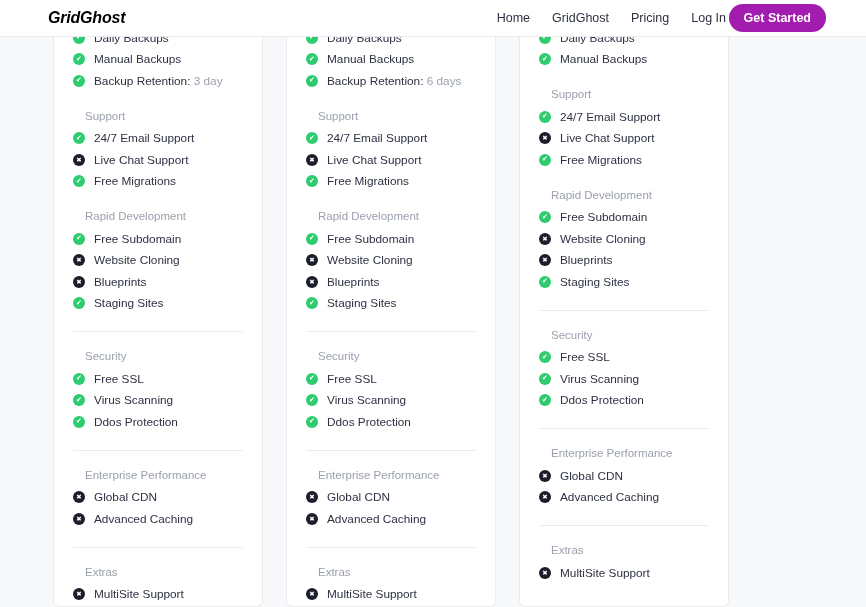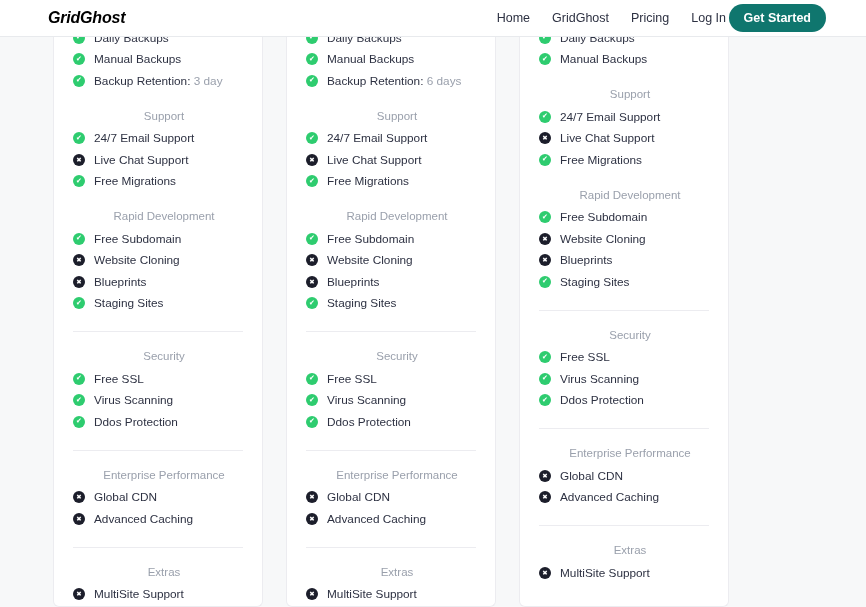--- a/index.html
+++ b/index.html
@@ -27,21 +27,21 @@
   .nav {
     position: absolute; right: 140px;
     display: flex; align-items: flex-start; gap: 22px;
   }
   .nav-link {
     font-size: 12.5px; color: #2d3142;
     text-decoration: none; white-space: nowrap;
   }
   .cta-btn {
     position: absolute; right: 40px; top: 4px;
-    background: #0f766e; color: #ffffff;
+    background: #a21caf; color: #ffffff;
     font-size: 12.5px; font-weight: bold;
     border: none; border-radius: 14px;
     padding: 7px 15px;
     cursor: pointer; white-space: nowrap;
     font-family: "Liberation Sans", sans-serif;
   }
 
   
   .cards {
     position: absolute; top: 37px; left: 0;
@@ -52,21 +52,20 @@
   }
   .card {
     width: 210px;
     background: #ffffff;
     border: 1px solid #ececf0;
     border-top: none;
     border-radius: 0 0 6px 6px;
     padding: 0 19px;
     position: relative;
     flex: none;
-    text-align: center;
   }
 
   
   .feat-list { padding-top: 0; }
   .feat-row {
     display: flex; align-items: center;
     gap: 9px;
     height: 21.5px;
   }
   .icon {

